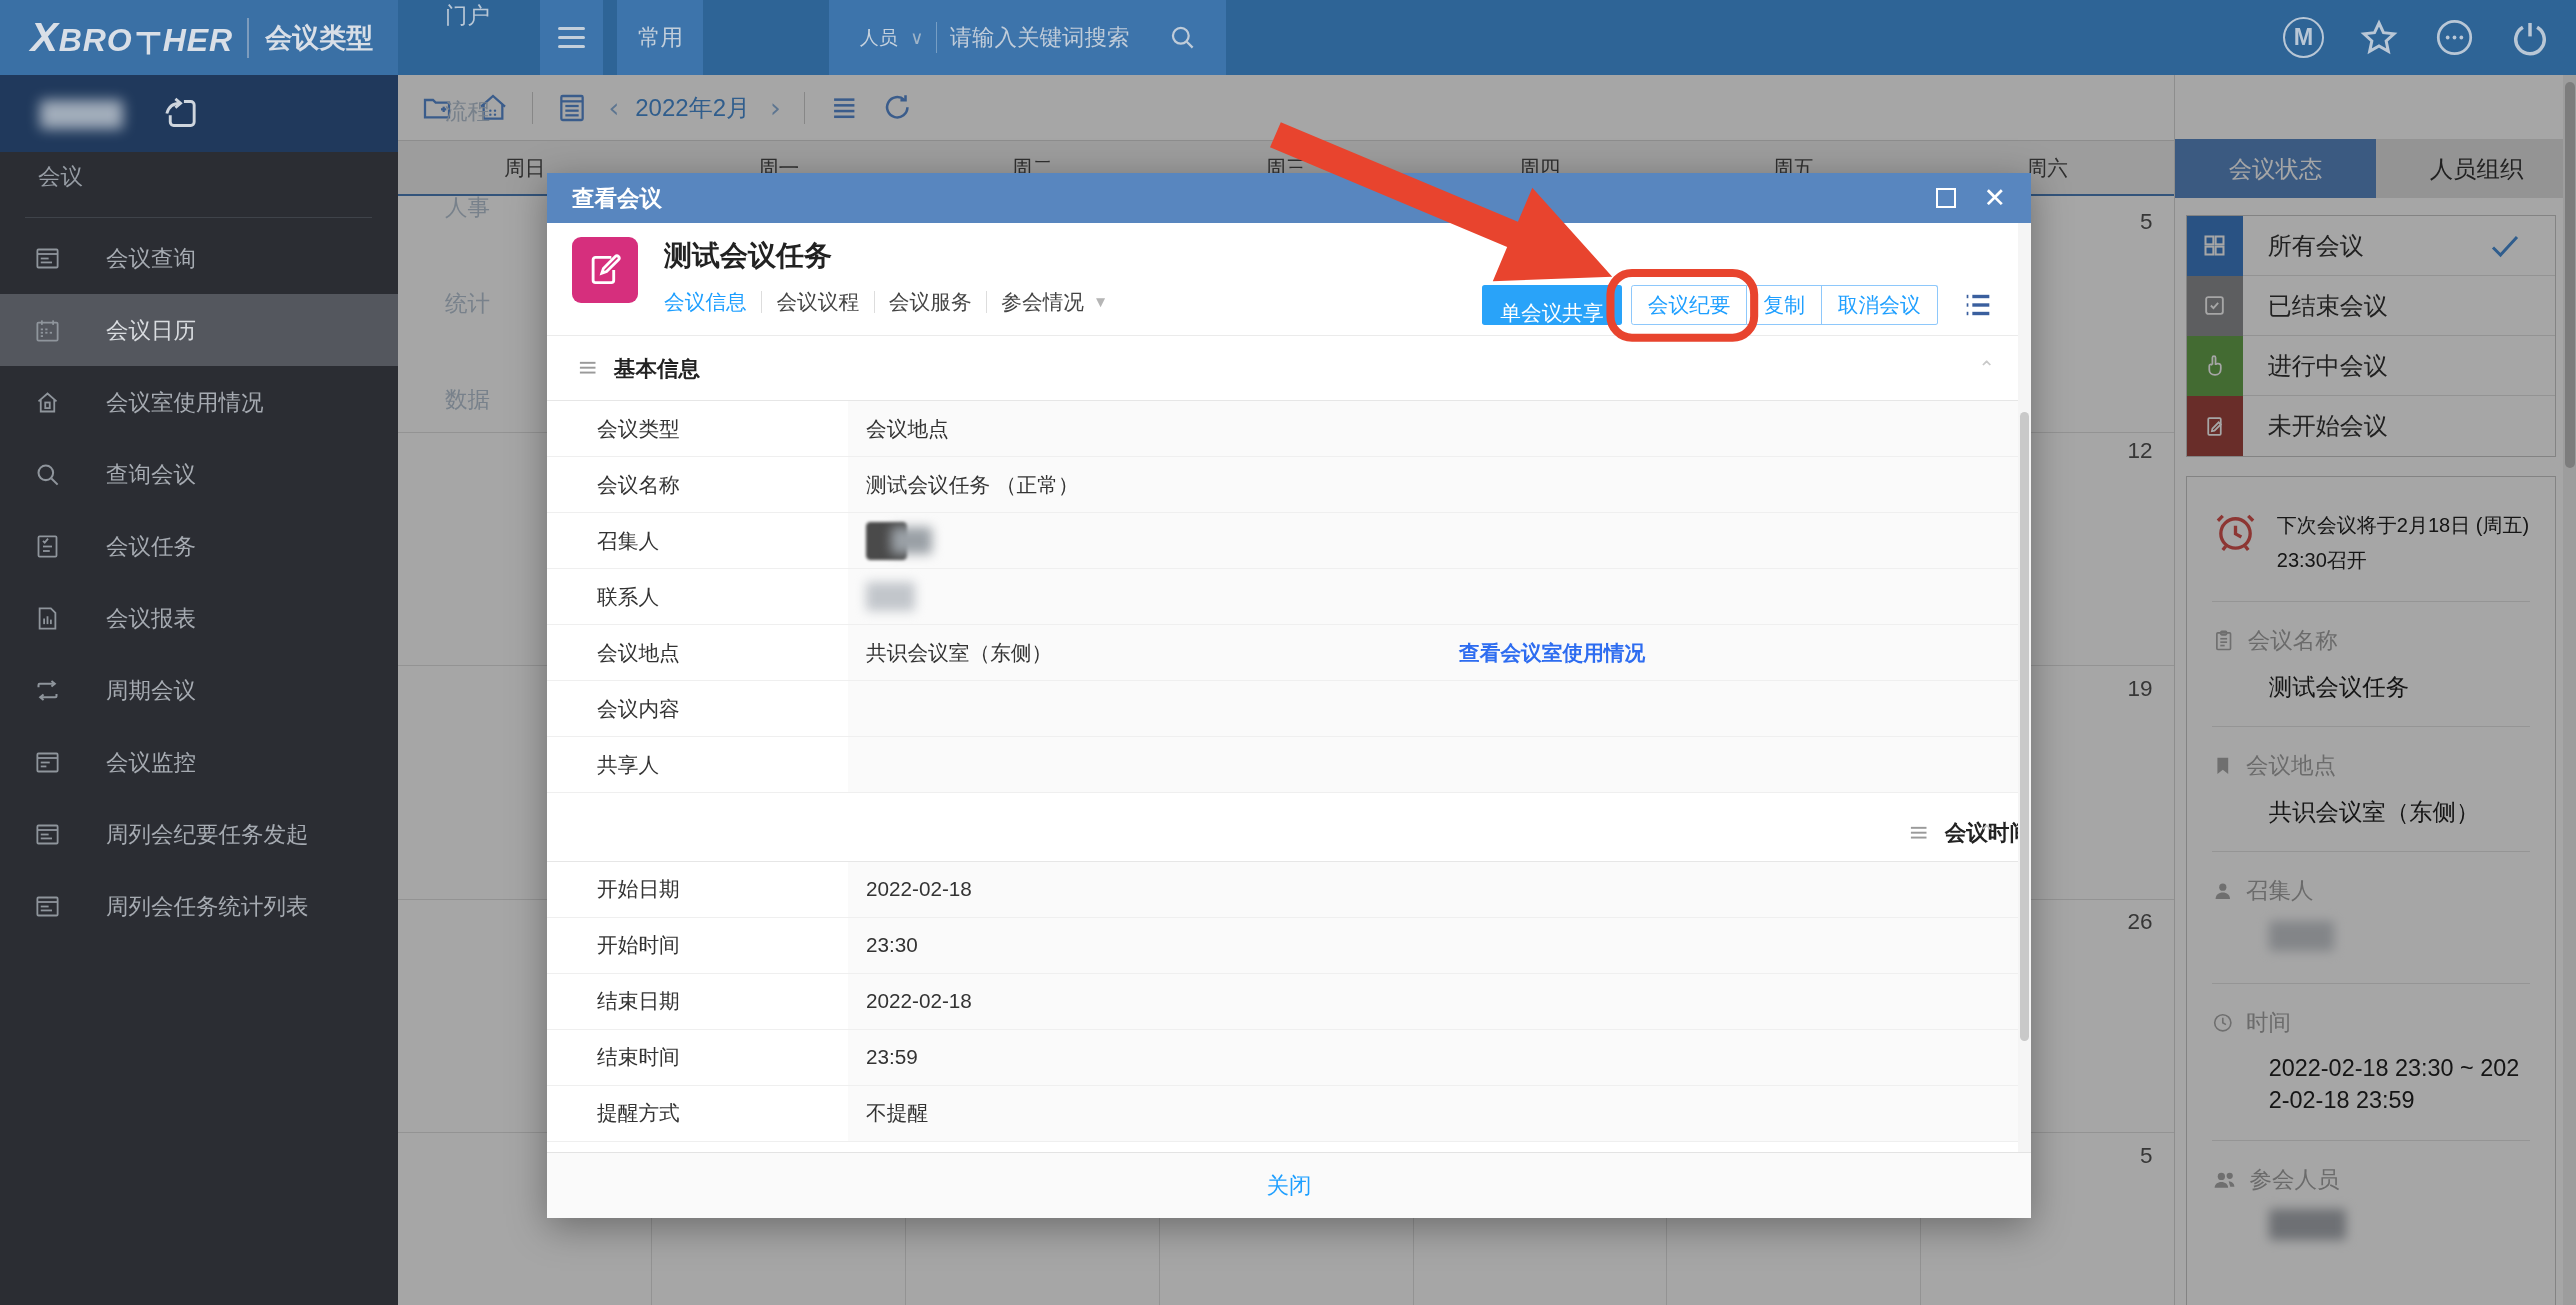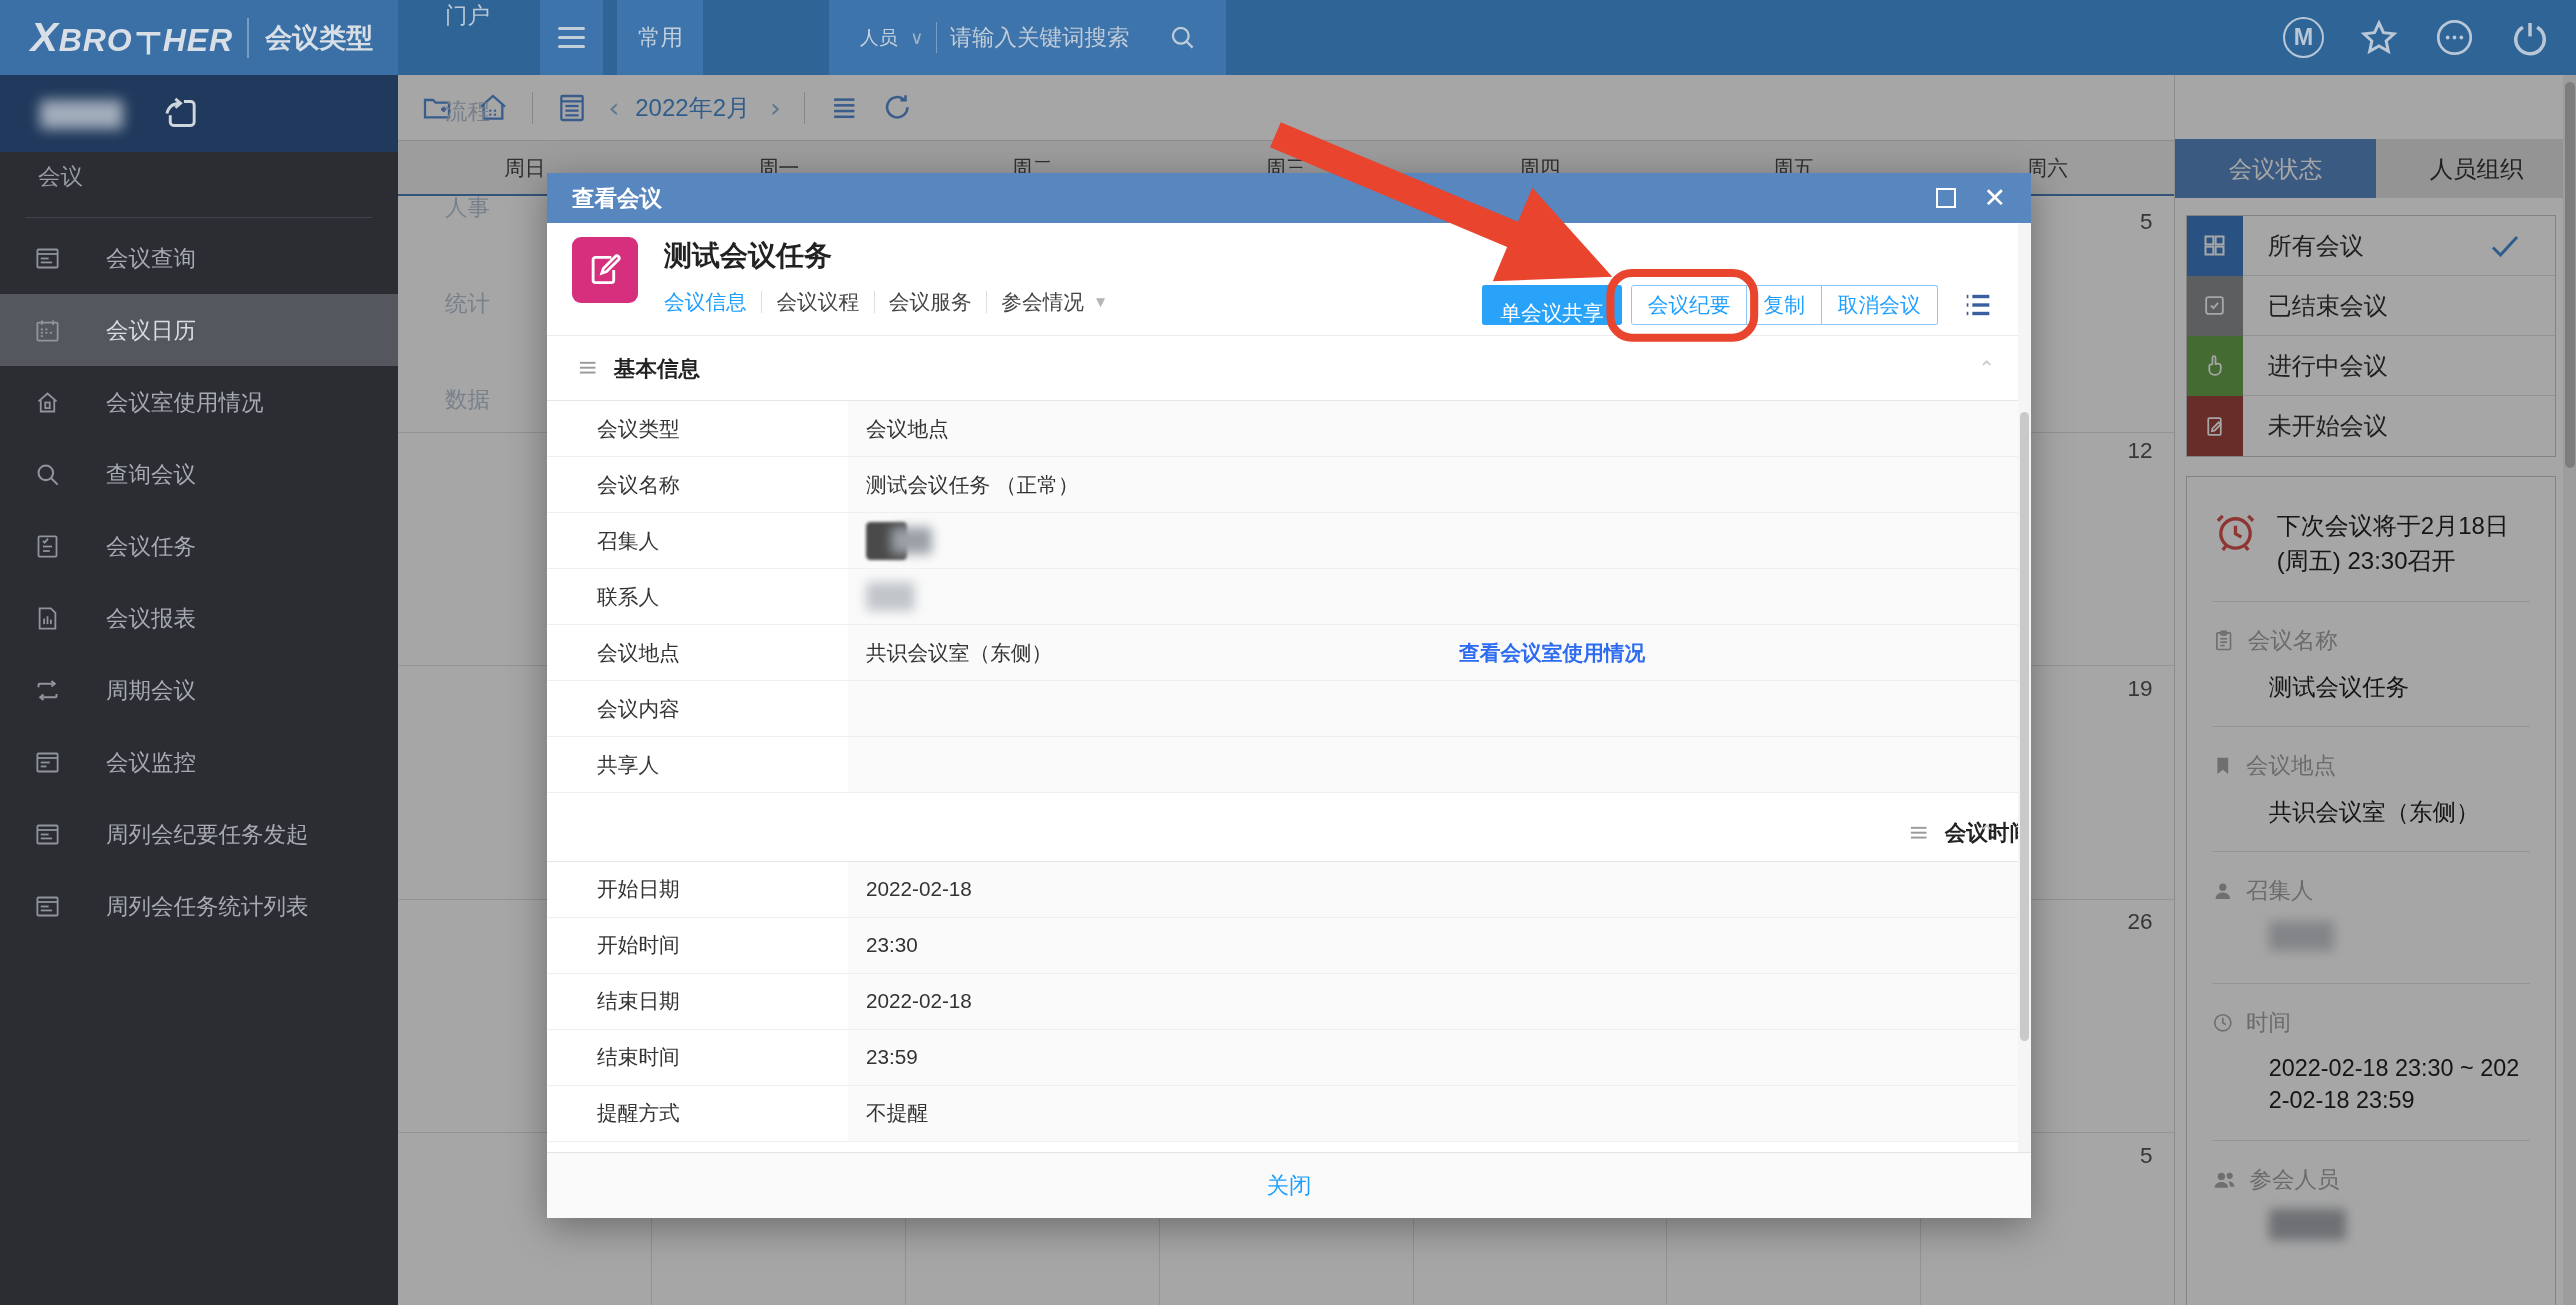--- a/index.html
+++ b/index.html
@@ -71,21 +71,21 @@
   .rp-tab { flex:1; display:flex; align-items:center; justify-content:center; font-size:23.4px; cursor:pointer; background:#e4e4e4; color:#333; }
   .rp-tab.active { background:#5b8ac7; color:#fff; }
   .rp-list { position:absolute; left:10.8px; top:140px; width:370px; background:#fff; border:0.9px solid #c9c9c9; }
   .rp-row { height:60px; display:flex; align-items:center; border-bottom:0.9px solid #e2e2e2; position:relative; cursor:pointer; }
   .rp-row:last-child { border-bottom:none; }
   .rp-chip { width:56px; height:60px; display:flex; align-items:center; justify-content:center; color:#fff; flex:0 0 auto; }
   .rp-row .lbl { margin-left:25px; font-size:24px; color:#333; }
   .rp-check { position:absolute; right:32px; color:#4a90d9; }
   .rp-card { position:absolute; left:10.8px; top:401px; width:370px; height:844px; background:#fff; border:0.9px solid #c9c9c9; padding:30.5px 25px; }
   .notice { display:flex; gap:18px; }
-  .notice-txt { font-size:24px; color:#222; line-height:35px; width:269px; }
+  .notice-txt { font-size:20px; color:#222; line-height:35px; width:269px; }
   .rp-div { height:0.9px; background:#e5e5e5; margin:23.4px 0; }
   .det-label { display:flex; align-items:center; gap:12.6px; color:#a5a5a5; font-size:22.5px; }
   .det-label .ic { color:#ababab; }
   .det-value { margin:14.4px 0 0 57px; font-size:23.4px; color:#222; line-height:32px; word-break:break-all; }
   .redact-blur { display:inline-block; width:65px; height:30.5px; background:#c9cdd2; border-radius:3.6px; filter:blur(5.4px); }
   .redact-dark { display:inline-block; width:41px; height:38px; background:#4a4a4a; border-radius:4.5px; filter:blur(1.8px); vertical-align:middle; }
   .page-scroll2 { position:absolute; left:2563px; top:75px; width:13.5px; height:1231px; background:#f1f1f1; z-index:6; }
   .page-scroll2 .thumb { position:absolute; left:1.8px; top:7.2px; width:10px; height:386px; background:#c1c1c1; border-radius:5.4px; }
 
   

